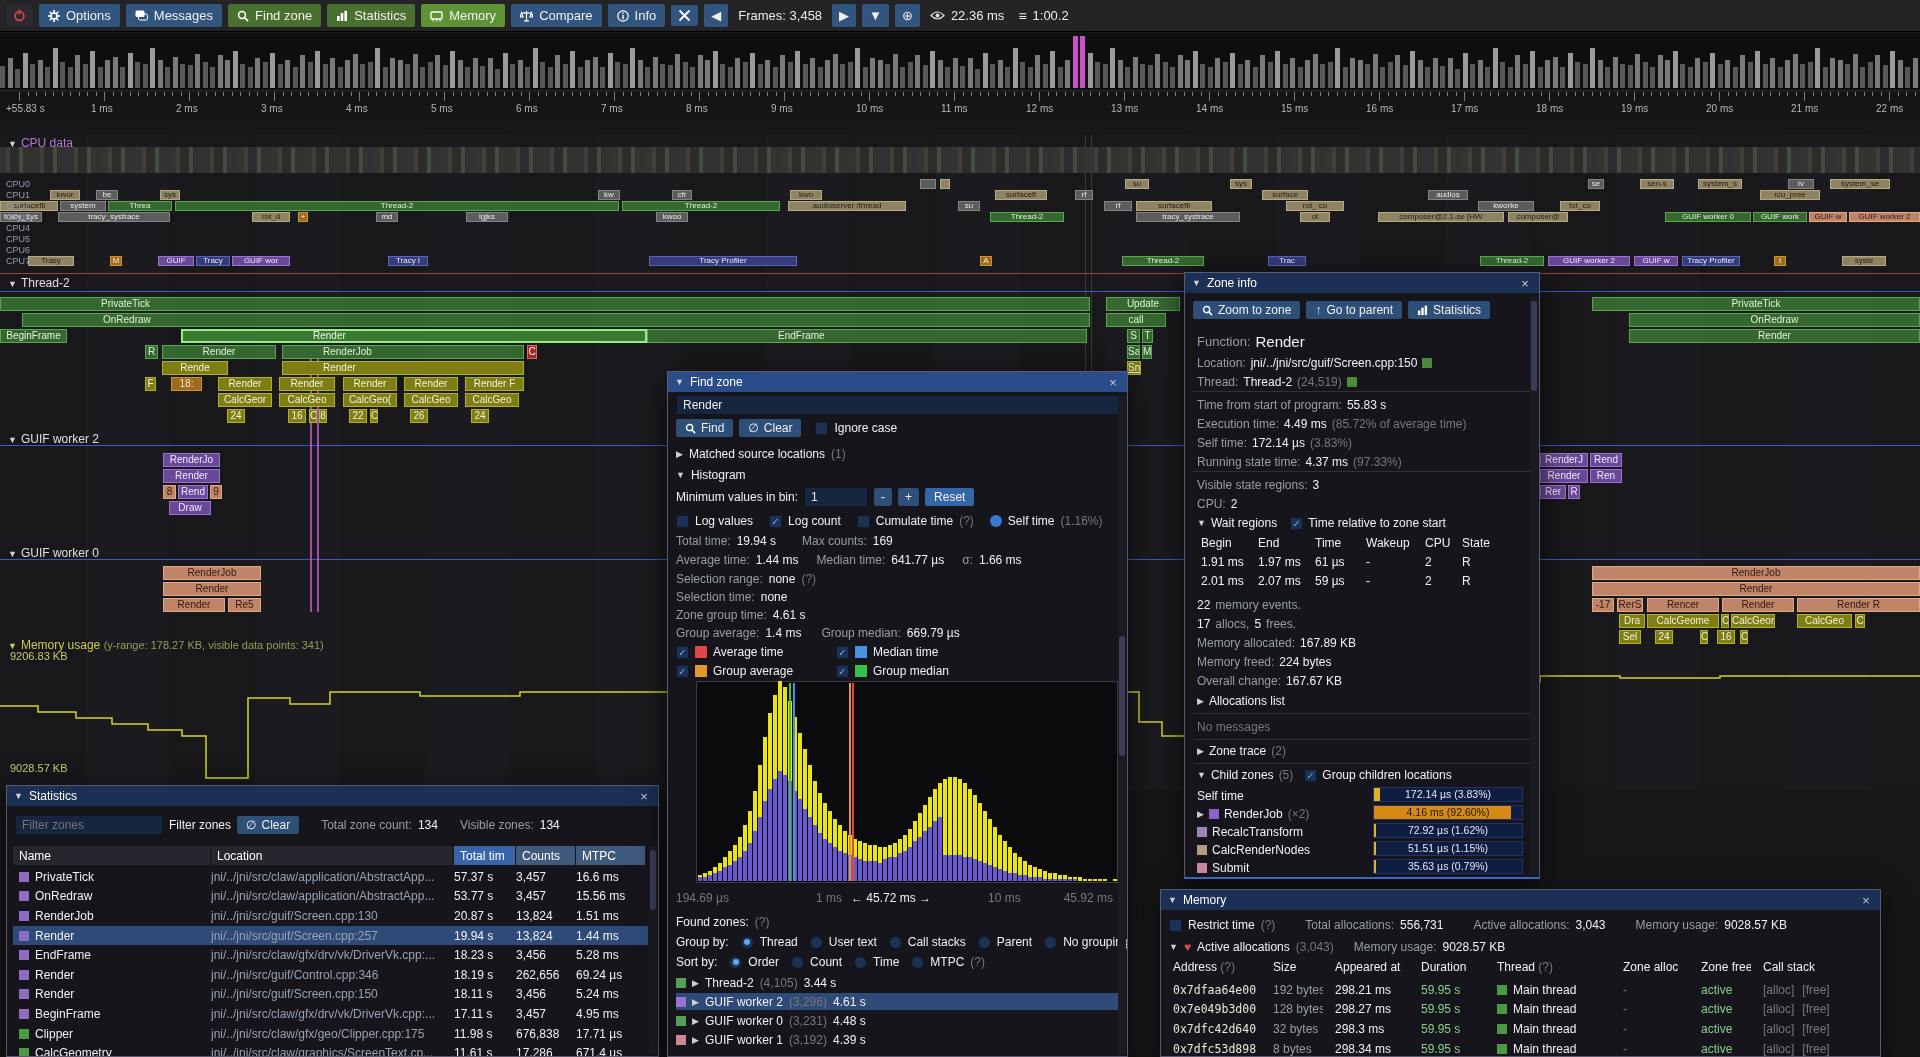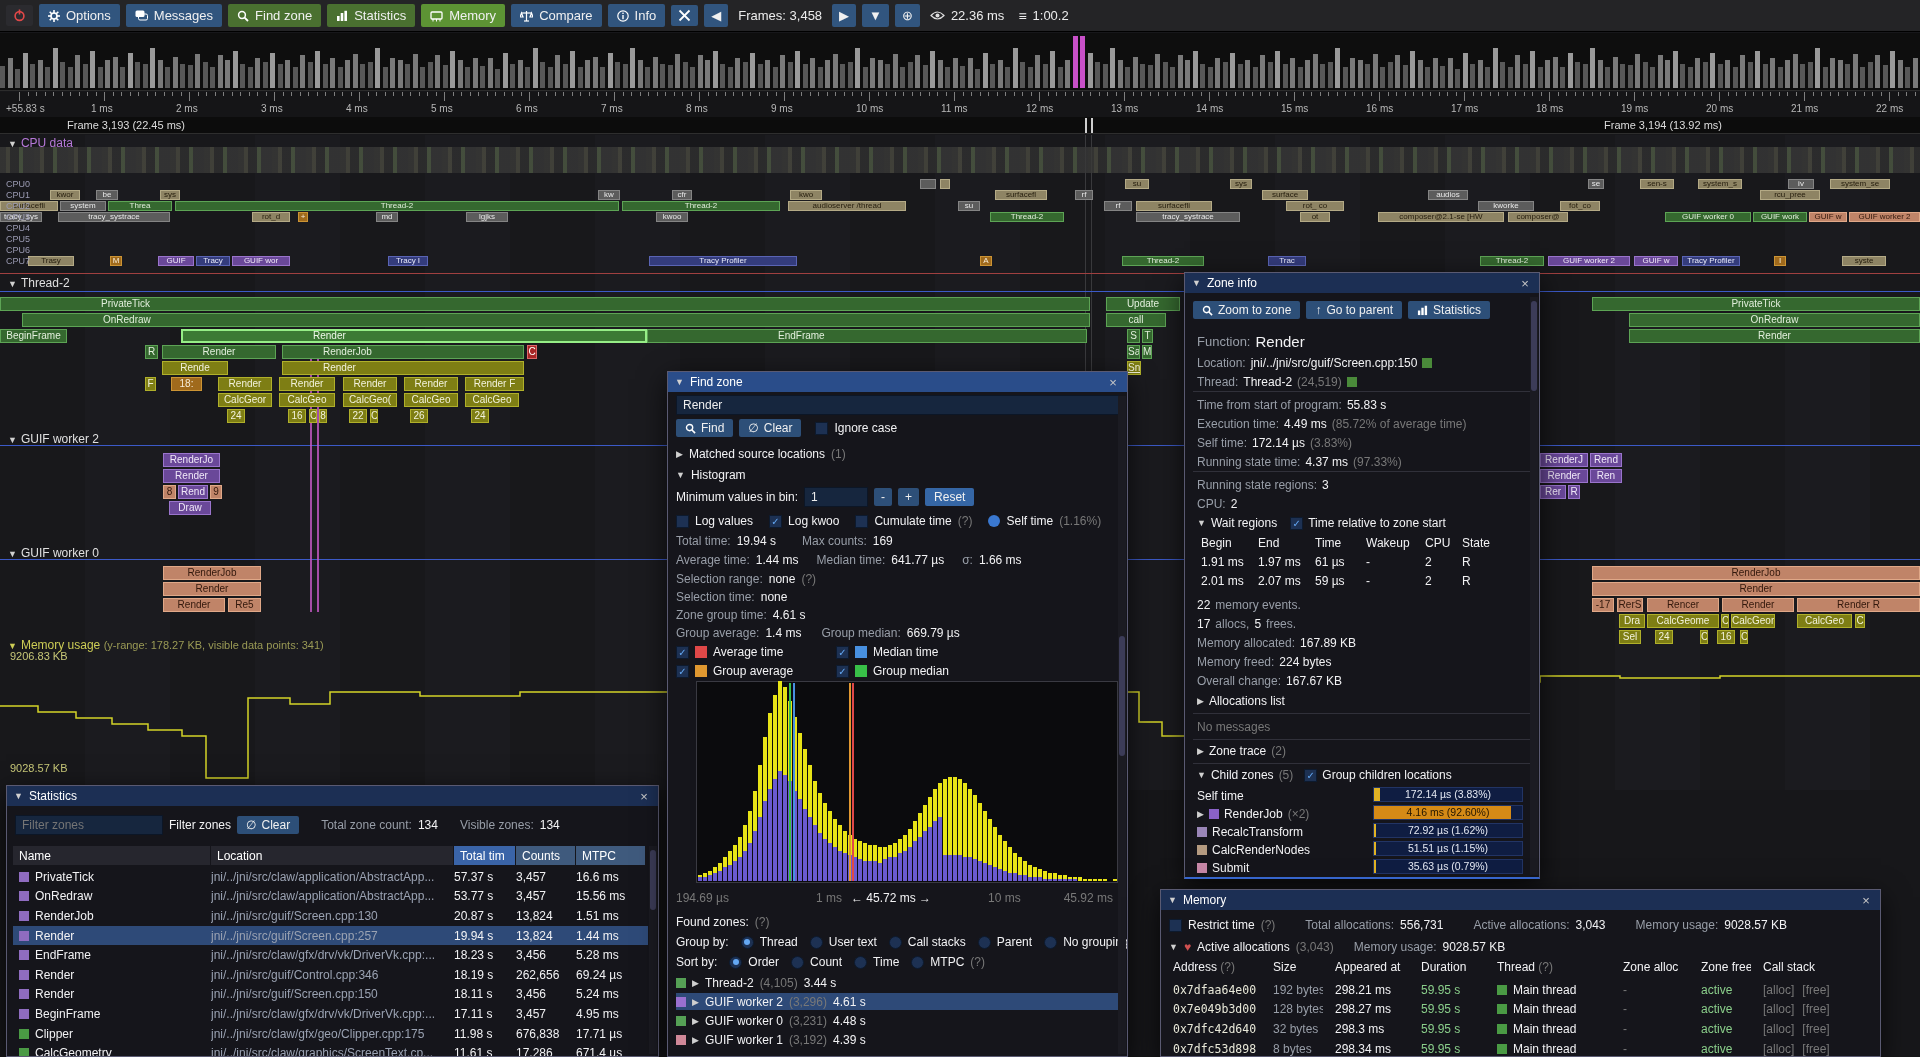--- a/index.html
+++ b/index.html
@@ -696,26 +696,20 @@
       <div class="rlabel" style="left: 1196px;">14 ms</div>
       <div class="rlabel" style="left: 1281px;">15 ms</div>
       <div class="rlabel" style="left: 1366px;">16 ms</div>
       <div class="rlabel" style="left: 1451px;">17 ms</div>
       <div class="rlabel" style="left: 1536px;">18 ms</div>
       <div class="rlabel" style="left: 1621px;">19 ms</div>
       <div class="rlabel" style="left: 1706px;">20 ms</div>
       <div class="rlabel" style="left: 1791px;">21 ms</div>
       <div class="rlabel" style="left: 1876px;">22 ms</div>
     </div>
-  <div id="framerow">
-    <span class="frame-label" style="left:67px">Frame 3,193 (22.45 ms)</span>
-    <span class="frame-label" style="left:1604px">Frame 3,194 (13.92 ms)</span>
-    <span class="fsep" style="left:1085px"></span>
-    <span class="fsep" style="left:1091px"></span>
-  </div>
 
   <div id="timeline">
     <div id="tl-stripes"></div>
     <div class="vfaint" style="left:1085px;top:135px;height:650px"></div>
     <div class="vfaint" style="left:1091px;top:135px;height:650px"></div>
 
     <div class="th-header" style="left:8px;top:136px;color:#b678d8"><span class="tri">▼</span><span>CPU data</span></div>
     <div id="cpu-usage"></div>
 
     <div class="hline" style="top:273px;background:#a04040"></div>
@@ -1059,21 +1053,21 @@
       <span class="val">Minimum values in bin:</span>
       <input class="inp" style="width: 64px;" value="1">
       <span class="btn" style="padding:2px 7px">-</span>
       <span class="btn" style="padding:2px 7px">+</span>
       <span class="btn primary">Reset</span>
     </div>
     <div class="frow" style="top:140px">
       <span class="cb"></span>
         <span class="val">Log values</span>
       <span class="cb" style="margin-left:10px">✓</span>
-        <span class="val">Log kwoo</span>
+        <span class="val">Log count</span>
       <span class="cb" style="margin-left:10px"></span>
         <span class="val">Cumulate time</span>
         <span class="dim">(?)</span>
       <span style="margin-left:10px;width:12px;height:12px;border-radius:50%;background:#3a78d0;flex:none"></span>
         <span class="val">Self time</span>
         <span class="dim">(1.16%)</span>
     </div>
     <div class="frow" style="top:160px">
       <span class="lbl">Total time:</span>
         <span class="val">19.94 s</span>
@@ -1518,21 +1512,21 @@
           <span class="lbl">Self time:</span>
           <span class="val">172.14 µs</span>
           <span class="dim">(3.83%)</span>
         </div>
         <div class="zrow" style="top: 181px;">
           <span class="lbl">Running state time:</span>
           <span class="val">4.37 ms</span>
           <span class="dim">(97.33%)</span>
         </div>
         <div class="zrow" style="top: 204px;">
-          <span class="lbl">Running state regions:</span>
+          <span class="lbl">Visible state regions:</span>
           <span class="val">3</span>
         </div>
         <div class="zrow" style="top: 223px;">
           <span class="lbl">CPU:</span>
           <span class="val">2</span>
         </div>
       </div>
     <div class="zrow" style="top:242px">
       <span class="tri">▼</span>
         <span class="val">Wait regions</span>

